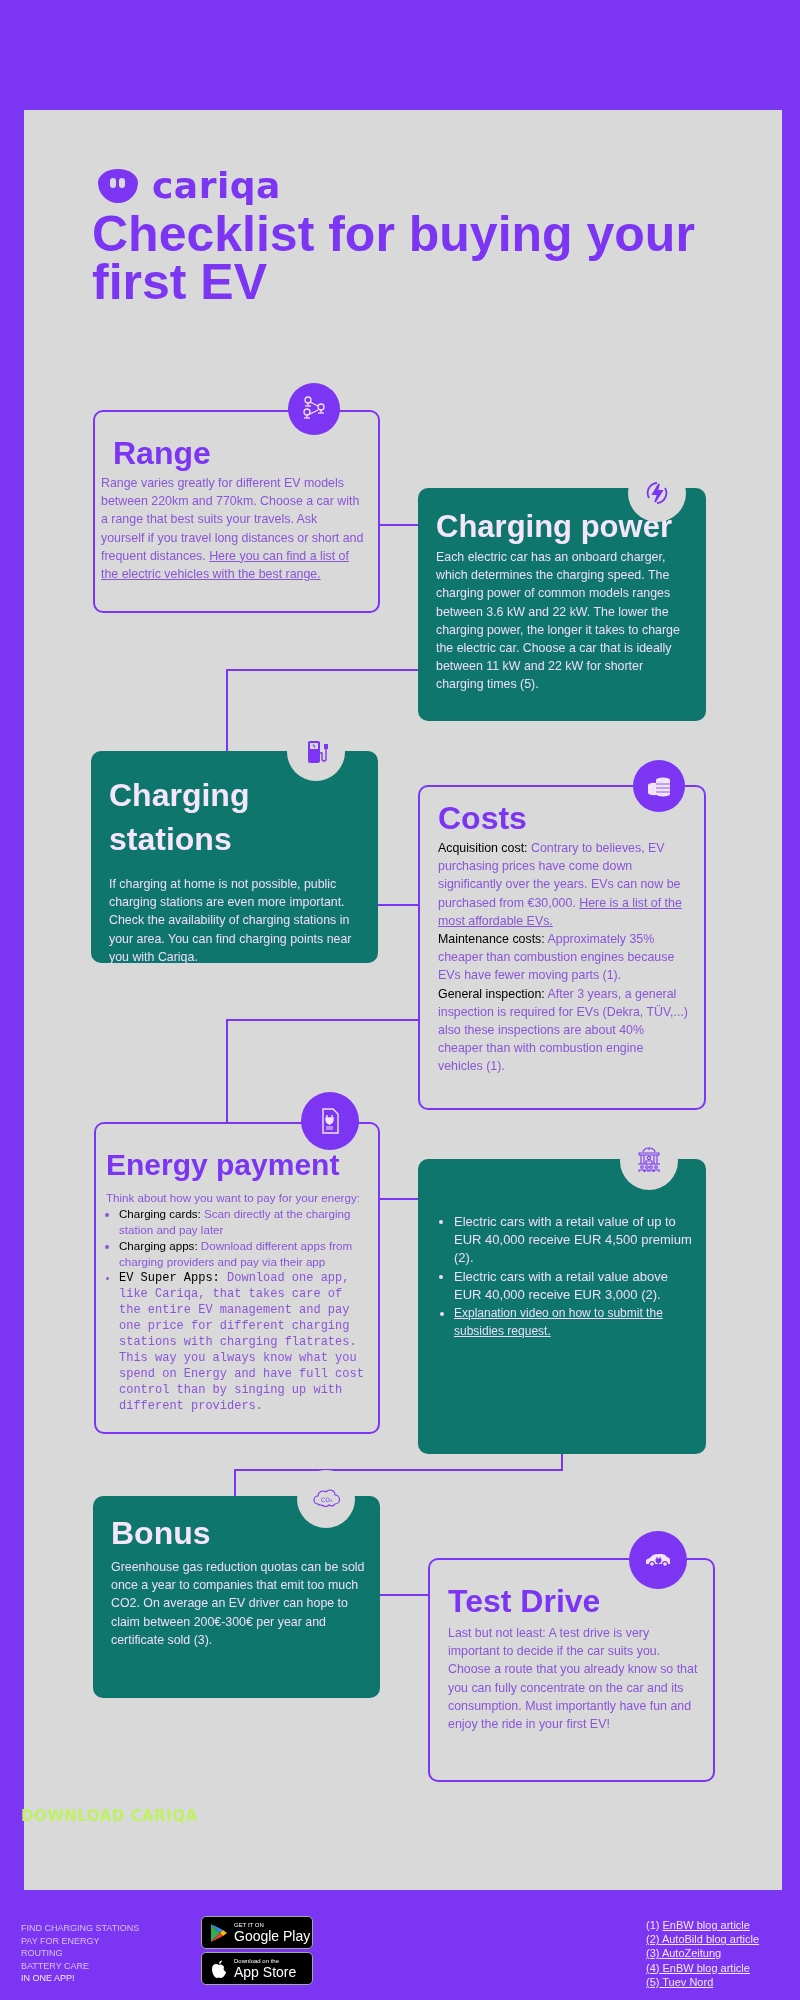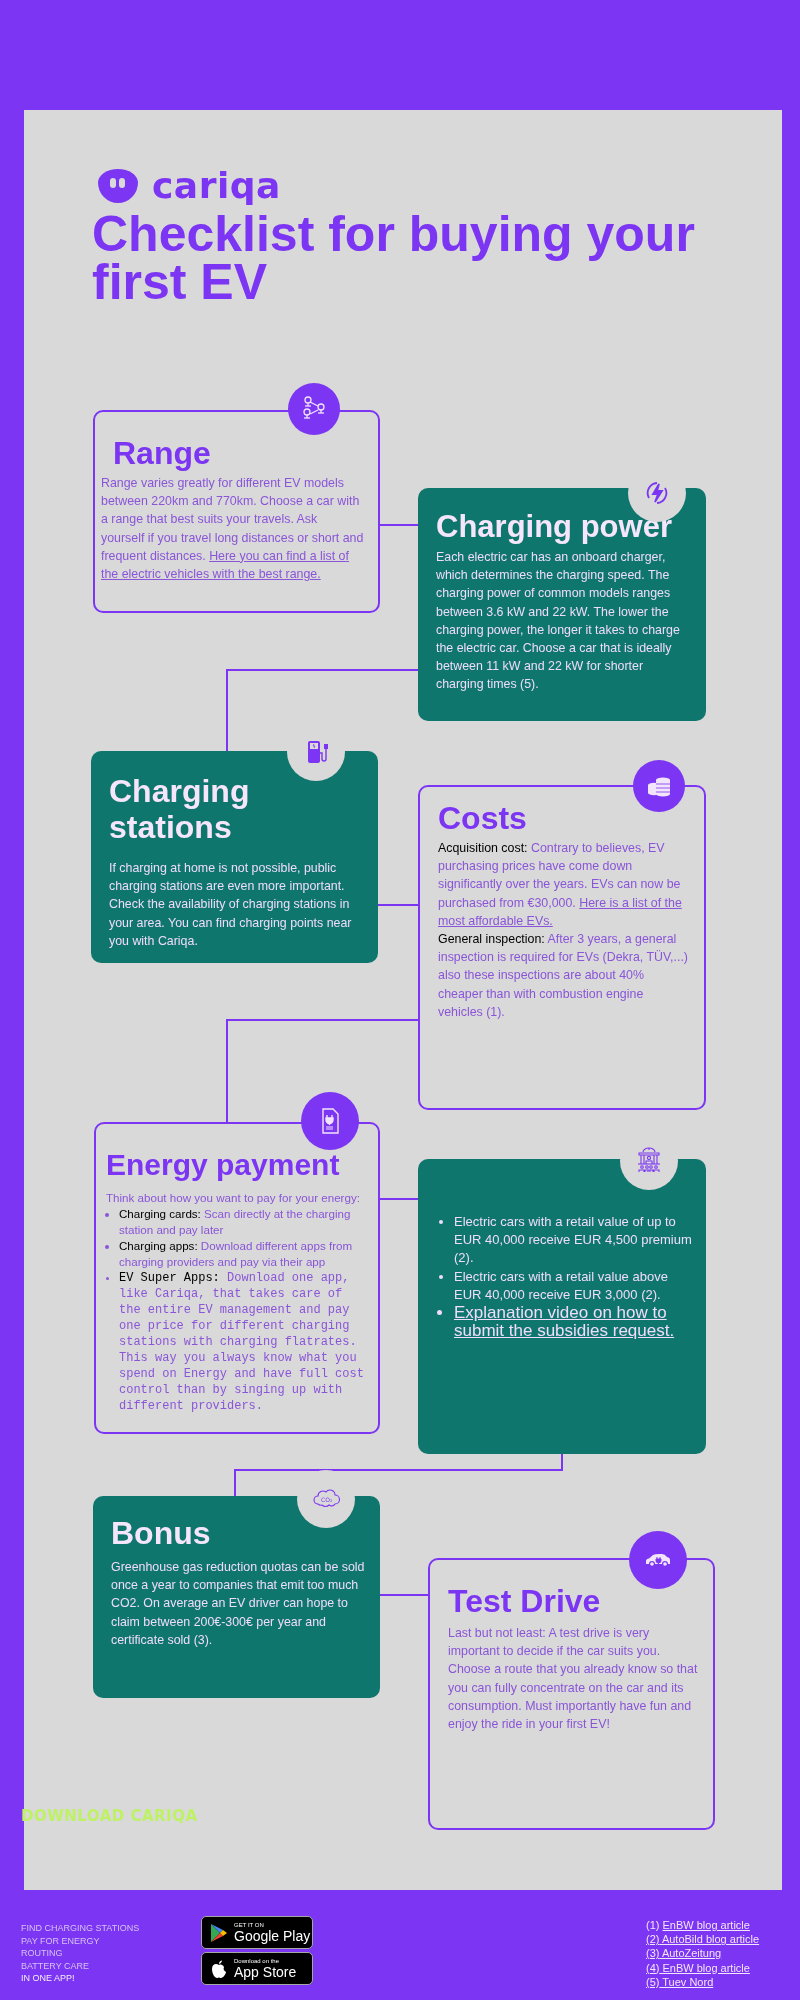--- a/index.html
+++ b/index.html
@@ -155,37 +155,40 @@
 </div>
 <div class="badge notch" style="left:628px;top:464px;">
   <svg viewBox="0 0 30 30" fill="none" stroke="#7c35f2" stroke-width="1.8">
     <path d="M7 20 A10 10 0 0 1 15 5"></path>
       <path d="M23 10 A10 10 0 0 1 15 25"></path>
     <path d="M17 6 L11 16 H16 L13 24 L20 13 H15 Z" fill="#7c35f2"></path>
   </svg>
 </div>
 
 <div class="card filled" style="left:91px;top:751px;width:287px;height:212px;padding-top:22px;">
-  <h2 style="font-size:32px;line-height:36px;width:160px;">Charging stations</h2>
+  <h2 style="font-size:32px;line-height:44px;width:160px;">Charging stations</h2>
   <p style="margin-top:14px;">If charging at home is not possible, public charging stations are even more important. Check the availability of charging stations in your area. You can find charging points near you with Cariqa.</p>
 </div>
 <div class="badge notch" style="left:287px;top:723px;">
   <svg viewBox="0 0 30 30">
     <rect x="7" y="4" width="12" height="22" rx="2" fill="#7c35f2"></rect>
     <rect x="9" y="6" width="8" height="6" fill="#d9d9d9"></rect>
     <path d="M13 7 l-1 2 h2 l-1 2" stroke="#7c35f2" stroke-width="0.8" fill="none"></path>
     <path d="M19 16 h2 v6 a2 2 0 0 0 4 0 v-10" stroke="#7c35f2" stroke-width="1.4" fill="none"></path>
     <rect x="23" y="7" width="4" height="5" fill="#7c35f2"></rect>
   </svg>
 </div>
 
 <div class="card outline" style="left:418px;top:785px;width:288px;height:325px;padding-top:14px;">
   <h2 style="font-size:32px;">Costs</h2>
   <p style="margin-top:4px;">
     <b>Acquisition cost:</b><span> Contrary to believes, EV purchasing prices have come down significantly over the years. EVs can now be purchased from €30,000. </span><a href="#">Here is a list of the most affordable EVs.</a>
+  </p>
+  <p>
+    <b>Maintenance costs:</b><span> Approximately 35% cheaper than combustion engines because EVs have fewer moving parts (1).</span>
   </p>
   <p>
     <b>General inspection:</b><span> After 3 years, a general inspection is required for EVs (Dekra, TÜV,...) also these inspections are about 40% cheaper than with combustion engine vehicles (1).</span>
   </p>
 </div>
 <div class="badge solid" style="left:633px;top:760px;">
   <svg viewBox="0 0 30 30" fill="#f1e4fb">
     <ellipse cx="10" cy="14" rx="6" ry="2.2"></ellipse>
       <rect x="4" y="14" width="12" height="8"></rect>
       <ellipse cx="10" cy="22" rx="6" ry="2.2"></ellipse>
@@ -210,21 +213,21 @@
     <path d="M8 3 h10 l5 5 v19 h-15 Z" fill="none" stroke="#f1e4fb" stroke-width="1.4"></path>
     <path d="M12 9 v3 M17 9 v3 M11 12 h7 v2 a3.5 3.5 0 0 1 -7 0 Z M14.5 17 v2" stroke="#f1e4fb" stroke-width="1.4" fill="#f1e4fb"></path>
     <path d="M11 21 h7 M11 23 h7" stroke="#f1e4fb" stroke-width="1.2"></path>
   </svg>
 </div>
 
 <div class="card filled" style="left:418px;top:1159px;width:288px;height:295px;padding:26px 14px 0 14px;">
   <ul style="margin-top:28px;margin-left:22px;">
     <li style="font-size:13px;line-height:18.2px;">Electric cars with a retail value of up to EUR 40,000 receive EUR 4,500 premium (2).</li>
     <li style="font-size:13px;line-height:18.2px;">Electric cars with a retail value above EUR 40,000 receive EUR 3,000 (2).</li>
-    <li style="font-size:17px;line-height:18.2px;"><a href="#">Explanation video on how to submit the subsidies request.</a></li>
+    <li style="font-size:12px;line-height:18.2px;"><a href="#">Explanation video on how to submit the subsidies request.</a></li>
   </ul>
 </div>
 <div class="badge notch" style="left:620px;top:1132px;">
   <svg viewBox="0 0 30 30" fill="none" stroke="#7c35f2" stroke-width="1.1">
     <path d="M9 6 a6 4 0 0 1 12 0"></path>
       <path d="M15 2 v2"></path>
     <path d="M5 7 h20 v2 h-20 Z"></path>
     <path d="M7 9 v9 M10 9 v9 M20 9 v9 M23 9 v9"></path>
     <circle cx="15" cy="12" r="1.6"></circle>
       <path d="M12 18 v-3 h6 v3"></path>
@@ -241,21 +244,21 @@
   <h2 style="font-size:32px;">Bonus</h2>
   <p style="margin-top:8px;">Greenhouse gas reduction quotas can be sold once a year to companies that emit too much CO2. On average an EV driver can hope to claim between 200€-300€ per year and certificate sold (3).</p>
 </div>
 <div class="badge notch" style="left:297px;top:1470px;">
   <svg viewBox="0 0 30 30">
     <path d="M7 20 a4 4 0 0 1 0 -8 a5 5 0 0 1 8 -4 a5 5 0 0 1 9 3 a4 4 0 0 1 0 9 a4 4 0 0 1 -6 1 a5 5 0 0 1 -7 0 a4 4 0 0 1 -4 -1 Z" fill="none" stroke="#7c35f2" stroke-width="1.1"></path>
     <text x="10" y="17.5" font-size="6" fill="#7c35f2" font-family="DejaVu Sans, sans-serif">CO₂</text>
   </svg>
 </div>
 
-<div class="card outline" style="left:428px;top:1558px;width:287px;height:272px;padding-top:24px;">
+<div class="card outline" style="left:428px;top:1558px;width:287px;height:224px;padding-top:24px;">
   <h2 style="font-size:32px;">Test Drive</h2>
   <p style="margin-top:6px;">Last but not least: A test drive is very important to decide if the car suits you. Choose a route that you already know so that you can fully concentrate on the car and its consumption. Must importantly have fun and enjoy the ride in your first EV!</p>
 </div>
 <div class="badge solid" style="left:629px;top:1531px;width:58px;height:58px;">
   <svg viewBox="0 0 30 30">
     <path d="M3 19 v-3 q0 -2 3 -2.5 l4 -3.5 q2 -1 6 -1 h3 q3 0 5 3 q3 0.5 3 3 v4 Z" fill="#f1e4fb"></path>
     <circle cx="9" cy="19" r="3" fill="#7c35f2"></circle>
       <circle cx="9" cy="19" r="1.8" fill="#f1e4fb"></circle>
     <circle cx="22" cy="19" r="3" fill="#7c35f2"></circle>
       <circle cx="22" cy="19" r="1.8" fill="#f1e4fb"></circle>

